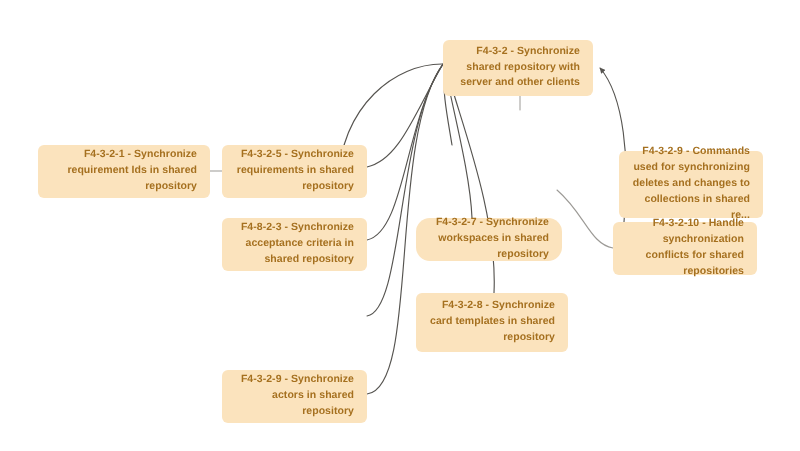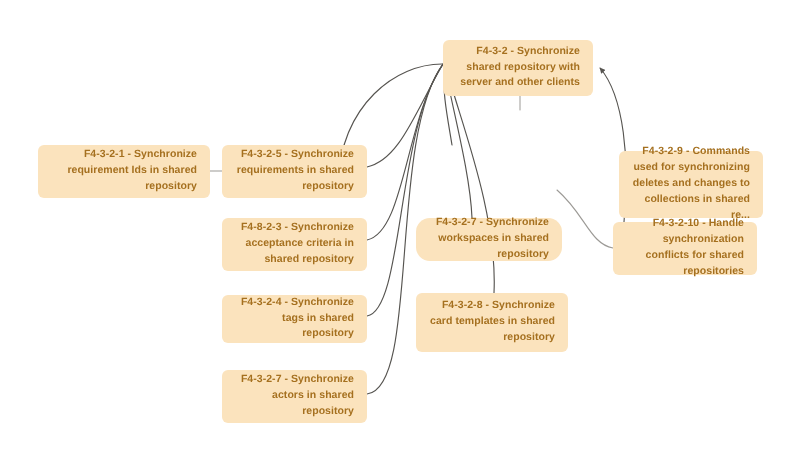--- a/index.html
+++ b/index.html
@@ -95,26 +95,23 @@
   </div>
 
   <div class="node" style="left:222px; top:145px; width:145px; height:53px;">
     <span class="node-label">F4-3-2-5 - Synchronize requirements in shared repository</span>
   </div>
 
   <div class="node" style="left:222px; top:218px; width:145px; height:53px;">
     <span class="node-label">F4-8-2-3 - Synchronize acceptance criteria in shared repository</span>
   </div>
 
-  <div class="node" style="left:222px; top:295px; width:145px; height:48px;">
-    <span class="node-label">F4-3-2-4 - Synchronize tags in shared repository</span>
-  </div>
 
   <div class="node" style="left:222px; top:370px; width:145px; height:53px;">
-    <span class="node-label">F4-3-2-7 - Synchronize actors in shared repository</span>
+    <span class="node-label">F4-3-2-9 - Synchronize actors in shared repository</span>
   </div>
 
 
   <div class="node" style="left:416px; top:218px; width:146px; height:43px;border-radius:14px;">
     <span class="node-label">F4-3-2-7 - Synchronize workspaces in shared repository</span>
   </div>
 
   <div class="node" style="left:416px; top:293px; width:152px; height:59px;">
     <span class="node-label">F4-3-2-8 - Synchronize card templates in shared repository</span>
   </div>

